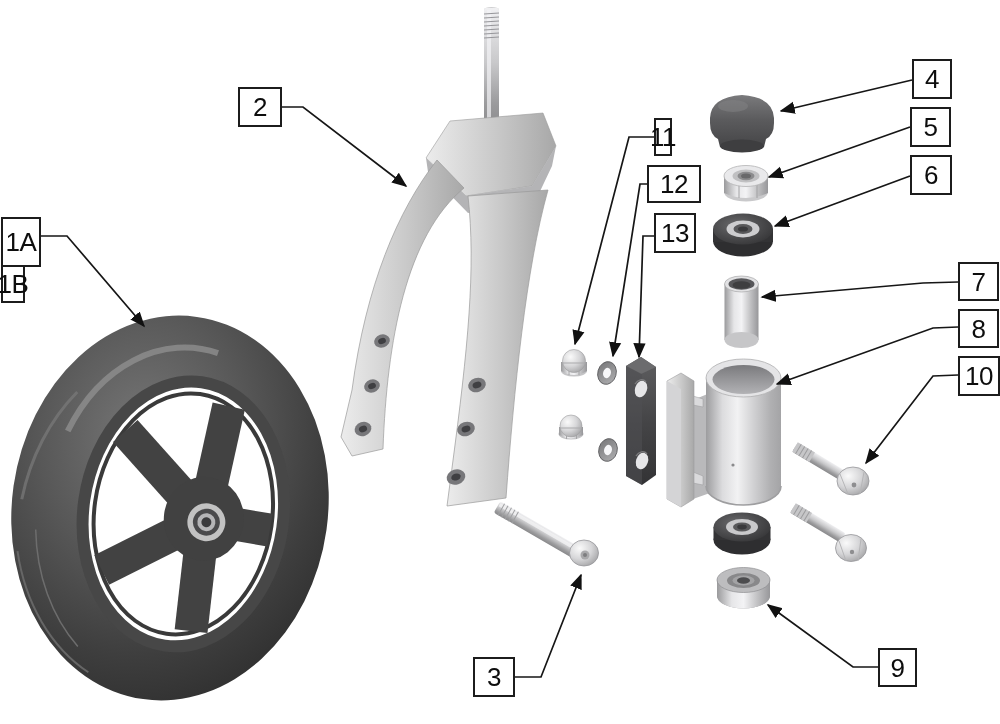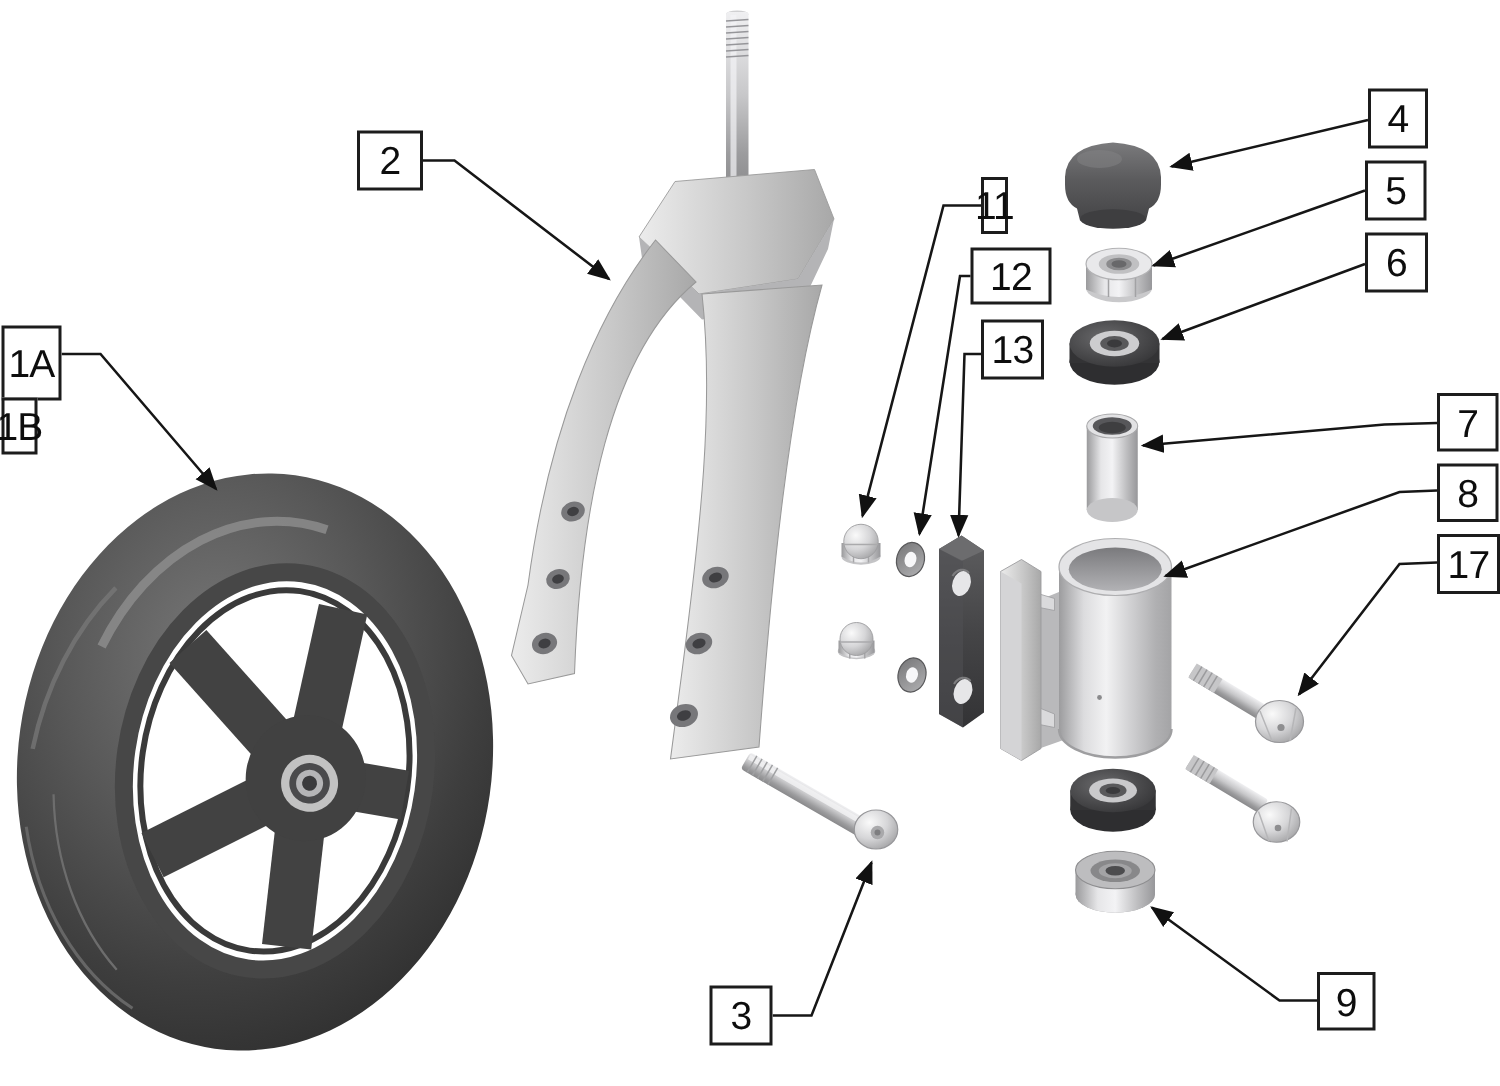--- a/index.html
+++ b/index.html
@@ -328,17 +328,17 @@
   <div class="callout pos-1a">1A</div>
   <div class="callout pos-1b">1B</div>
   <div class="callout pos-2">2</div>
   <div class="callout pos-3">3</div>
   <div class="callout pos-4">4</div>
   <div class="callout pos-5">5</div>
   <div class="callout pos-6">6</div>
   <div class="callout pos-7">7</div>
   <div class="callout pos-8">8</div>
   <div class="callout pos-9">9</div>
-  <div class="callout pos-10">17</div>
+  <div class="callout pos-10">10</div>
   <div class="callout pos-11">11</div>
   <div class="callout pos-12">12</div>
   <div class="callout pos-13">13</div>
 </div>
 
 </body></html>

